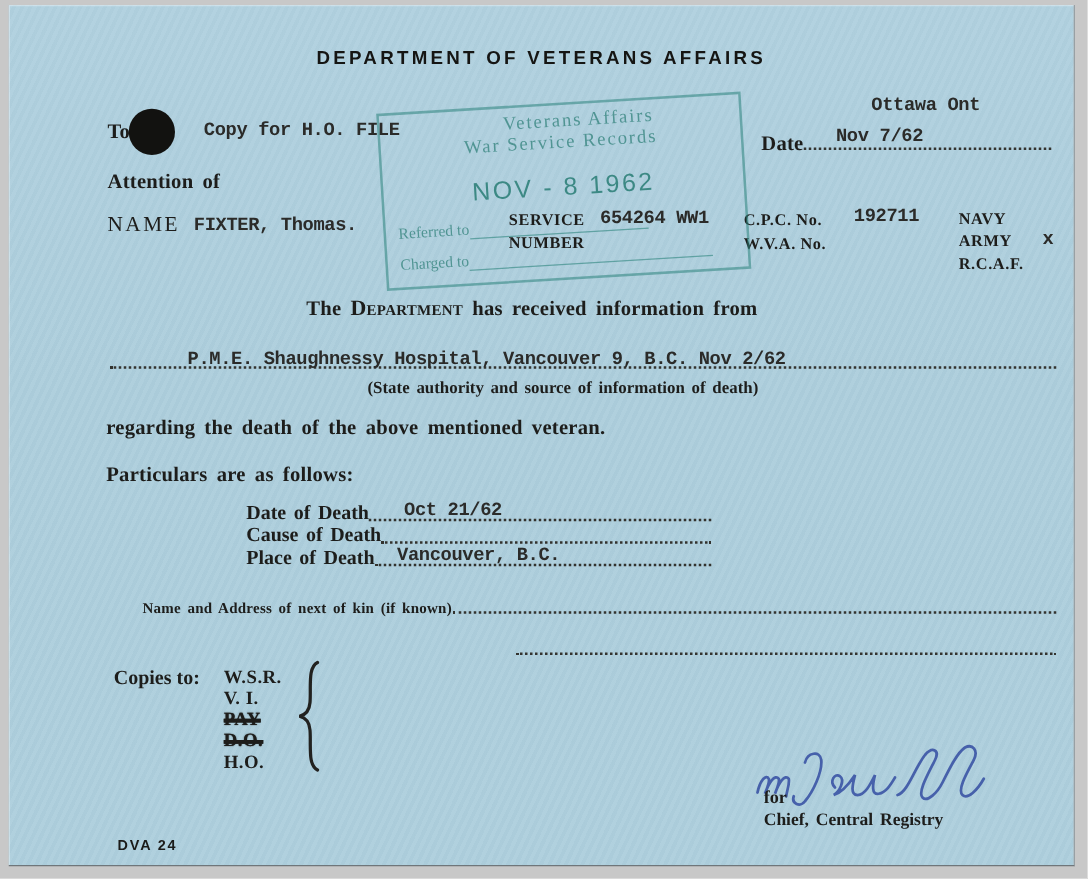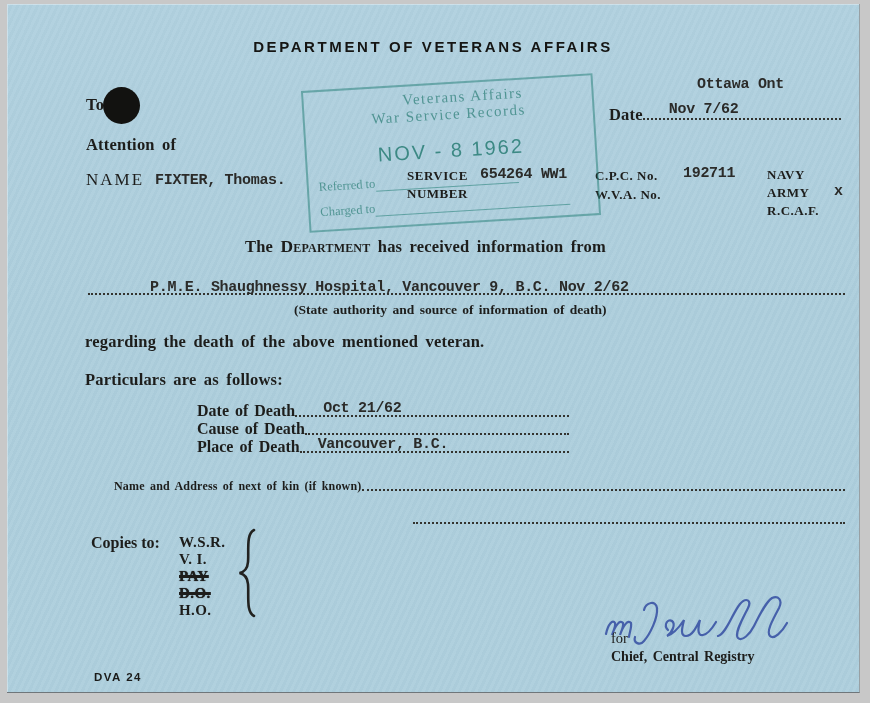--- a/index.html
+++ b/index.html
@@ -52,20 +52,21 @@
     <div class="abs typed" style="left:690px;top:72px;">Ottawa Ont</div>
     <div class="abs" style="left:602px;top:100px;width:232px;display:flex;align-items:baseline;">
       <span class="serif body-line">Date</span>
       <span class="dots" style="margin-bottom:1px;">
         <span class="val typed" style="left:26px;bottom:0;">Nov 7/62</span>
       </span>
     </div>
 
     <div class="abs serif body-line ontop" style="left:79px;top:91px;">To</div>
     <div class="abs redact ontop" style="left:96px;top:83px;width:37px;height:37px;"></div>
+    <div class="abs typed ontop" style="left:156px;top:92px;">Copy for H.O. FILE</div>
 
     <div class="abs serif body-line" style="left:79px;top:131px;">Attention of</div>
 
     <div class="abs stamp" style="left:298px;top:78px;width:292px;height:142px;padding:5px 10px;box-sizing:border-box;">
       <div class="s-line" style="margin-left:30px;">Veterans Affairs</div>
       <div class="s-line">War Service Records</div>
       <div class="s-date">NOV - 8 1962</div>
       <div class="s-field" style="width:200px;">
         <span>Referred to</span>
         <span class="s-rule" style="flex:1;"></span>
@@ -147,19 +148,19 @@
       <path d="M18,3 C10,7 13,23 12,35 C11.5,42 8,45 3.5,46 C8,47 11.5,50 12,57 C13,69 10,85 18,89" fill="none" stroke="#222220" stroke-width="2.6" stroke-linecap="round"></path>
     </svg>
 
 
     <svg class="abs" style="left:591px;top:586px;" width="198" height="64" viewBox="0 0 198 64" aria-label="MJWyell">
       <path class="sig-stroke" d="M8,44 C10,34 15,29 17,33 C18,36 15,42 14,45 C17,36 22,29 25,33 C26,36 23,42 22,45 C25,36 30,29 33,33 C34,37 31,44 31,47"></path>
       <path class="sig-stroke" d="M46,20 C48,12 58,10 59,18 C60,28 52,44 46,51 C42,56 35,53 37,47"></path>
       <path class="sig-stroke" d="M70,40 C65,35 70,28 74,31 C78,34 74,43 69,46 C76,44 82,36 86,30 C84,38 82,46 88,46 C94,46 98,38 102,30 C100,38 99,46 105,45 C111,44 115,37 118,32"></path>
       <path class="sig-stroke" d="M120,46 C128,44 134,24 142,14 C148,7 154,10 150,18 C144,30 136,44 140,48 C144,52 152,44 156,36 C162,24 168,12 174,8 C180,5 185,10 181,18 C174,31 168,42 172,46 C176,50 184,42 189,33"></path>
     </svg>
-    <div class="abs serif" style="left:604px;top:626px;font-size:14.5px;font-weight:400;">for</div>
+    <div class="abs serif" style="left:604px;top:626px;font-size:14.5px;font-weight:700;">for</div>
     <div class="abs serif" style="left:604px;top:645px;font-size:14px;font-weight:700;word-spacing:2px;">Chief, Central Registry</div>
 
     <div class="abs" style="left:87px;top:667px;font-family:'Liberation Sans',sans-serif;font-weight:700;font-size:11.5px;letter-spacing:1.5px;color:#1b1b19;">DVA 24</div>
 
   </div>
 </div>
 
 </body></html>

